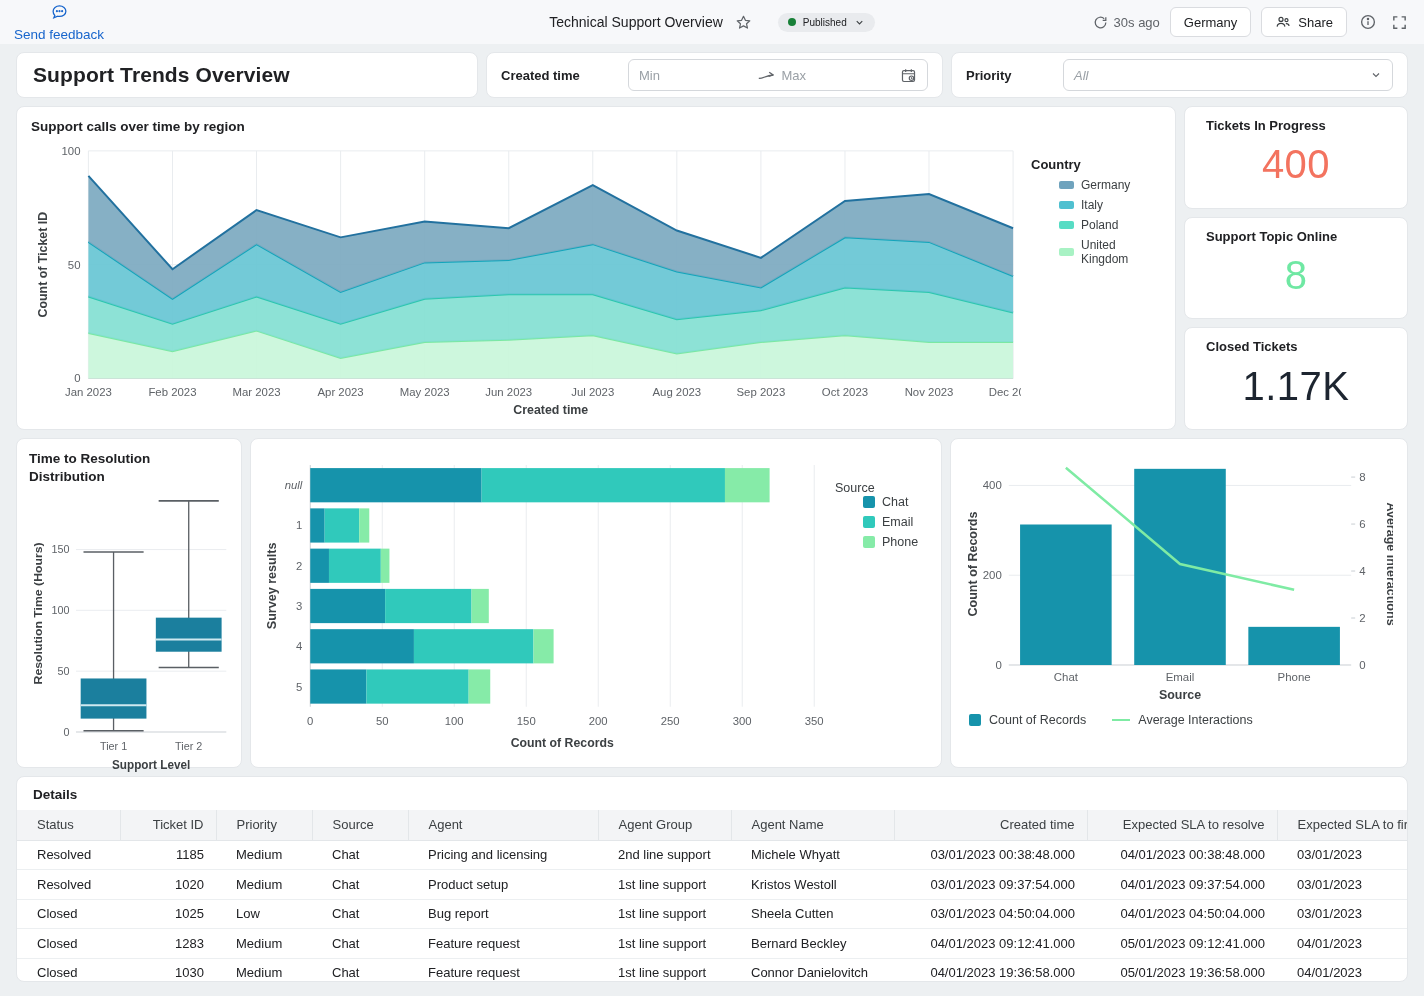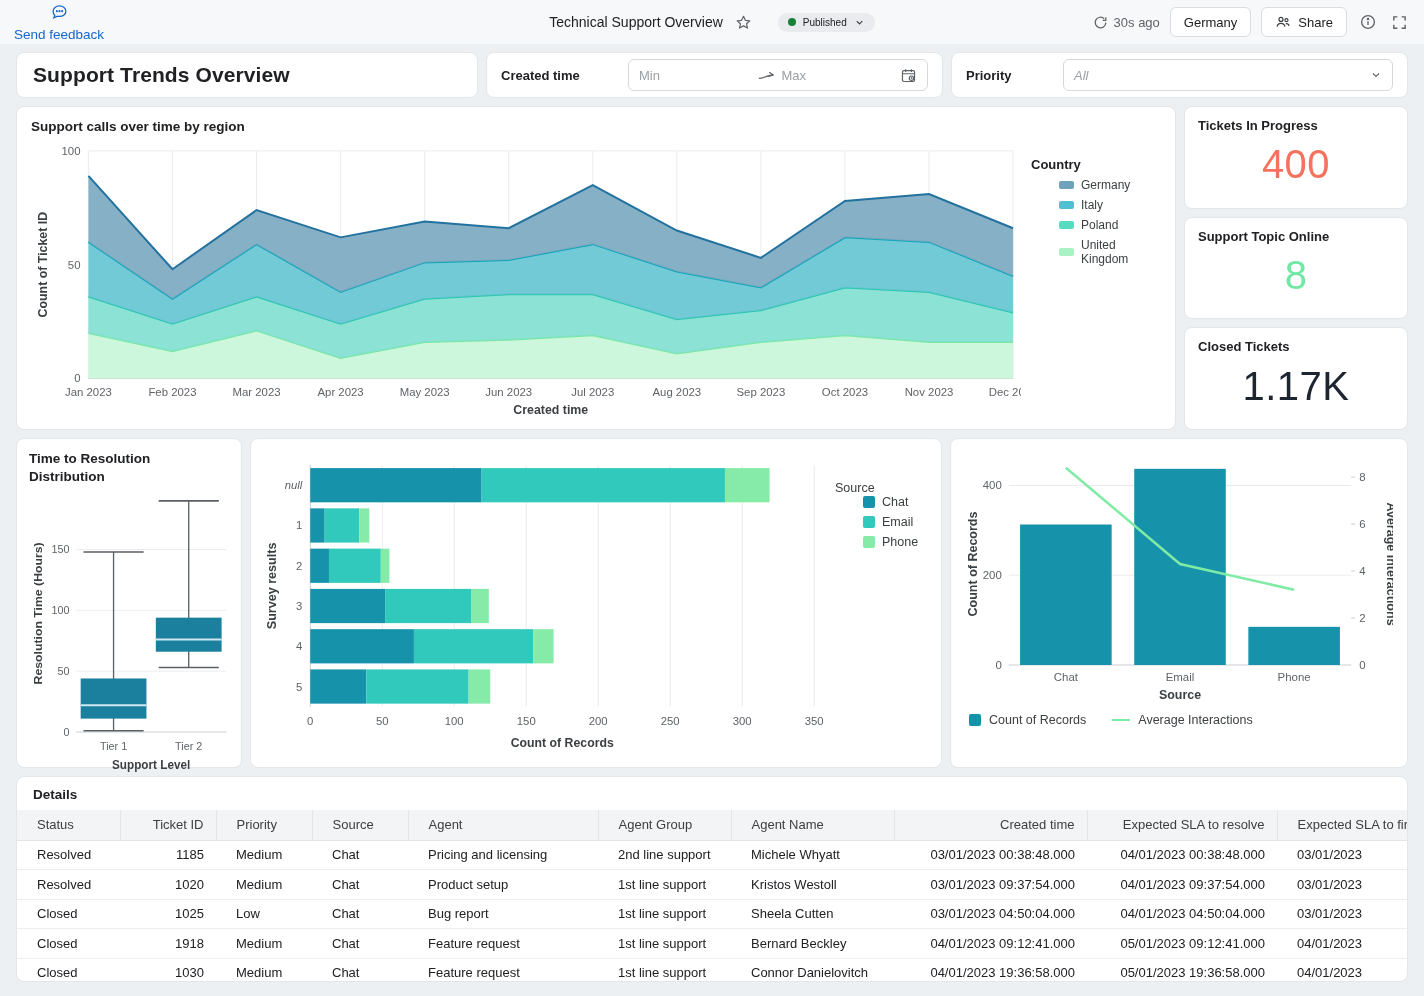--- a/index.html
+++ b/index.html
@@ -30,21 +30,21 @@
   .rangebox .min { flex:1; }
   .rangebox .max { flex:1; }
   .selectbox { flex:1; max-width:330px; margin-left:auto; height:32px; border:1px solid #d5d8dc; border-radius:6px; display:flex; align-items:center; padding:0 10px; justify-content:space-between; background:#fff; cursor:pointer; }
   .selectbox .ph { font-style:italic; }
 
   
   .row1 { display:flex; gap:8px; margin:8px 16px 0 16px; }
   .bigchart { flex:1; height:324px; padding:10px 14px; }
   .kpicol { width:224px; display:flex; flex-direction:column; gap:8px; }
   .kpi { flex:1; padding:11px 13px; display:flex; flex-direction:column; }
-  .kpi-label { font-size:13px; font-weight:700; }
+  .kpi-label { font-size:13px; font-weight:700;margin-left:8px; }
   .kpi-value { flex:1; display:flex; align-items:center; justify-content:center; font-size:40px; letter-spacing:.5px; }
   .chart-title { font-size:13.5px; font-weight:700; }
   .area-wrap { display:flex; margin-top:4px; }
   .area-wrap svg { width:990px; height:282px; flex:none; }
   .legend-col { padding-top:18px; padding-left:10px; font-size:12px; color:#3c4043; }
   .legend-col .lg-title { font-weight:700; font-size:13px; color:#202124; margin-bottom:6px; }
   .lg-item { display:flex; align-items:center; gap:7px; margin-bottom:6px; cursor:pointer;margin-left:28px; }
   .lg-swatch { width:15px; height:8px; border-radius:2px; flex:none; }
   .lg-sq { width:12px; height:12px; border-radius:2px; flex:none; }
 
@@ -449,21 +449,21 @@
             <td>Chat</td>
             <td>Bug report</td>
             <td>1st line support</td>
             <td>Sheela Cutten</td>
             <td class="al-r">03/01/2023 04:50:04.000</td>
             <td class="al-r">04/01/2023 04:50:04.000</td>
             <td>03/01/2023</td>
           </tr>
           <tr>
             <td>Closed</td>
-            <td class="al-r">1918</td>
+            <td class="al-r">1283</td>
             <td>Medium</td>
             <td>Chat</td>
             <td>Feature request</td>
             <td>1st line support</td>
             <td>Bernard Beckley</td>
             <td class="al-r">04/01/2023 09:12:41.000</td>
             <td class="al-r">05/01/2023 09:12:41.000</td>
             <td>04/01/2023</td>
           </tr>
           <tr>

